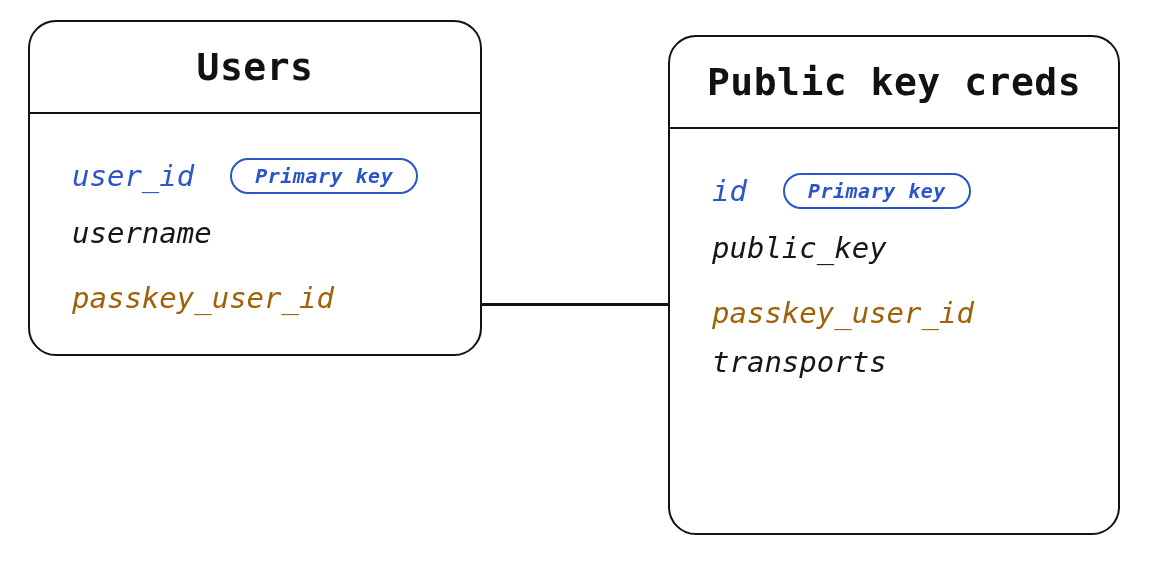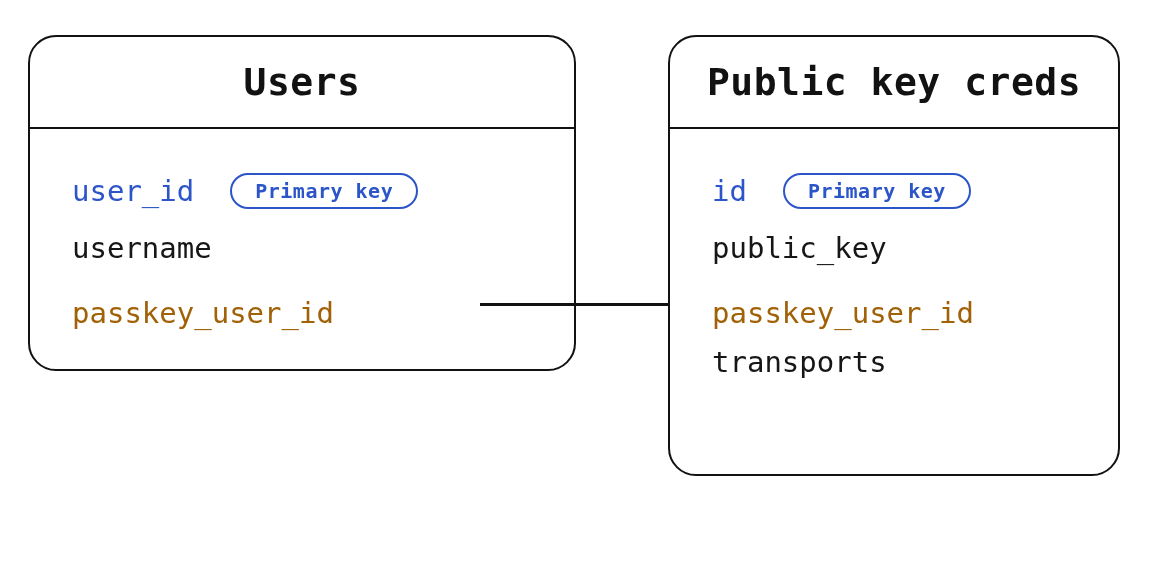--- a/index.html
+++ b/index.html
@@ -15,22 +15,22 @@
     overflow: hidden;
     font-family: "DejaVu Sans Mono", "Liberation Mono", monospace;
   }
   .card {
     position: absolute;
     background: #ffffff;
     border: 2.5px solid #121212;
     border-radius: 28px;
     box-sizing: border-box;
   }
-  .card-users  { left: 28px;  top: 35px; width: 548px; height: 336px; }
-  .card-creds  { left: 668px; top: 35px; width: 452px; height: 441px; text-align: right; }
+  .card-users  { left: 28px;  top: 20px; width: 454px; height: 336px; }
+  .card-creds  { left: 668px; top: 35px; width: 452px; height: 500px; text-align: right; }
   .card-header {
     height: 90px;
     border-bottom: 2.5px solid #121212;
     display: flex;
     align-items: center;
     justify-content: center;
   }
   .card-title {
     font-size: 38px;
     font-weight: bold;
@@ -41,20 +41,21 @@
   .card-fields {
     padding: 33px 0 0 42px;
     display: flex;
     flex-direction: column;
   }
   .field-row {
     height: 57px;
     display: flex;
     align-items: center;
     white-space: nowrap;
+    font-style: italic;
   }
   .field-name { font-size: 29px; }
   .c-blue   { color: #2B55C8; }
   .c-black  { color: #161616; }
   .c-orange { color: #a16207; margin-top: 16px; }
   .badge {
     margin-left: 36px;
     height: 36px;
     box-sizing: border-box;
     border: 2px solid #2B55C8;

